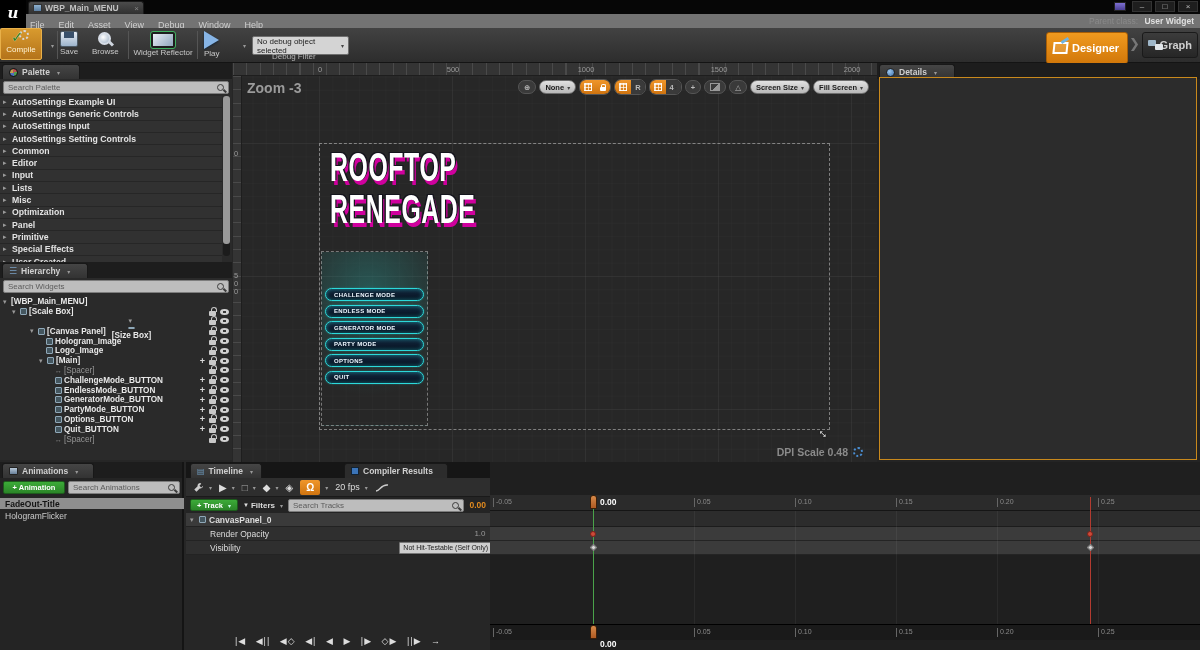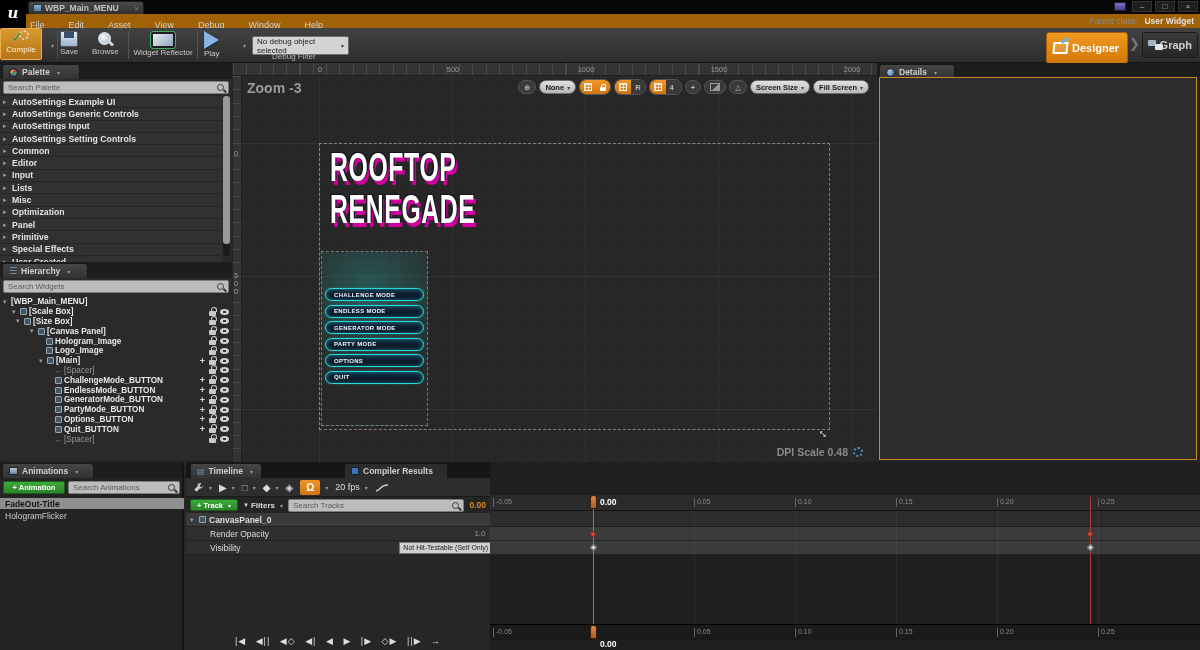--- a/index.html
+++ b/index.html
@@ -10,21 +10,21 @@
   
   #titlebar{left:0;top:0;width:1200px;height:14px;background:#060606;}
   #uelogo{left:0;top:0;width:26px;height:28px;background:#000;color:#fff;text-align:center;line-height:26px;font-family:"DejaVu Serif",serif;font-style:italic;font-weight:bold;font-size:15px;z-index:5;}
   #doc-tab{left:28px;top:1px;width:116px;height:13px;background:linear-gradient(#4b4b4b,#303030);border:1px solid #1a1a1a;border-bottom:none;border-radius:3px 3px 0 0;display:flex;align-items:center;padding:0 4px;gap:3px;}
   #doc-tab .ticon{width:9px;height:8px;background:linear-gradient(#8fb2d0,#5a7da0);border:1px solid #333;}
   #doc-tab .ttext{color:#c2c2c2;font-weight:bold;font-size:8.5px;white-space:nowrap;}
   #doc-tab .tclose{margin-left:auto;color:#888;font-size:8px;}
   #winbtns{right:2px;top:1px;display:flex;gap:3px;align-items:center;}
   #winbtns .wb{width:20px;height:11px;background:#1e1e1e;border:1px solid #333;color:#bbb;font-size:8px;text-align:center;line-height:9px;}
   #winicon{width:12px;height:9px;background:linear-gradient(#7d6fd0,#4a3f94);border:1px solid #222;margin-right:3px;}
-  #menubar{left:0;top:14px;width:1200px;height:22px;background:#a16207;display:flex;align-items:center;padding-left:30px;gap:24px;}
+  #menubar{left:0;top:14px;width:1200px;height:22px;background:#737373;display:flex;align-items:center;padding-left:30px;gap:14px;}
   #menubar .mi{color:#cfcfcf;font-size:9px;}
   #parentclass{right:6px;top:16px;font-size:8.5px;}
   #parentclass .pl{color:#8a8a8a;}
   #parentclass .pv{color:#e0e0e0;font-weight:bold;margin-left:4px;}
   #toolbar{left:0;top:28px;width:1200px;height:35px;background:linear-gradient(#424242,#2d2d2d);border-bottom:1px solid #141414;}
   .tbtn{position:absolute;display:flex;flex-direction:column;align-items:center;color:#c9c9c9;font-size:8px;}
   #btn-compile{left:3px;top:1px;width:42px;height:32px;background:linear-gradient(#d89a2e,#b4731a);border:1px solid #e8b049;border-radius:2px;display:flex;flex-direction:column;align-items:center;}
   #btn-compile .clabel{color:#fff3d6;font-size:8px;margin-top:-2px;}
   .i-compile{position:relative;width:20px;height:18px;}
   .i-compile .g1{position:absolute;left:8px;top:1px;width:10px;height:10px;border:2px dotted #d8d8d8;border-radius:50%;}
@@ -326,21 +326,21 @@
         </div>
       <div class="hrow" style="padding-left:12px;">
           <span class="exp">▾</span>
           <span class="wicon"></span>
           <span class="hlabel">[Scale Box]</span>
           <span class="hctrl">
             <span class="i-lock"></span>
             <span class="i-eye"></span>
           </span>
         </div>
-      <div class="hrow" style="padding-left:16px;">
+      <div class="hrow" style="padding-left:31px;flex-direction:column;">
           <span class="exp">▾</span>
           <span class="wicon"></span>
           <span class="hlabel">[Size Box]</span>
           <span class="hctrl">
             <span class="i-lock"></span>
             <span class="i-eye"></span>
           </span>
         </div>
       <div class="hrow" style="padding-left:30px;">
           <span class="exp">▾</span>

